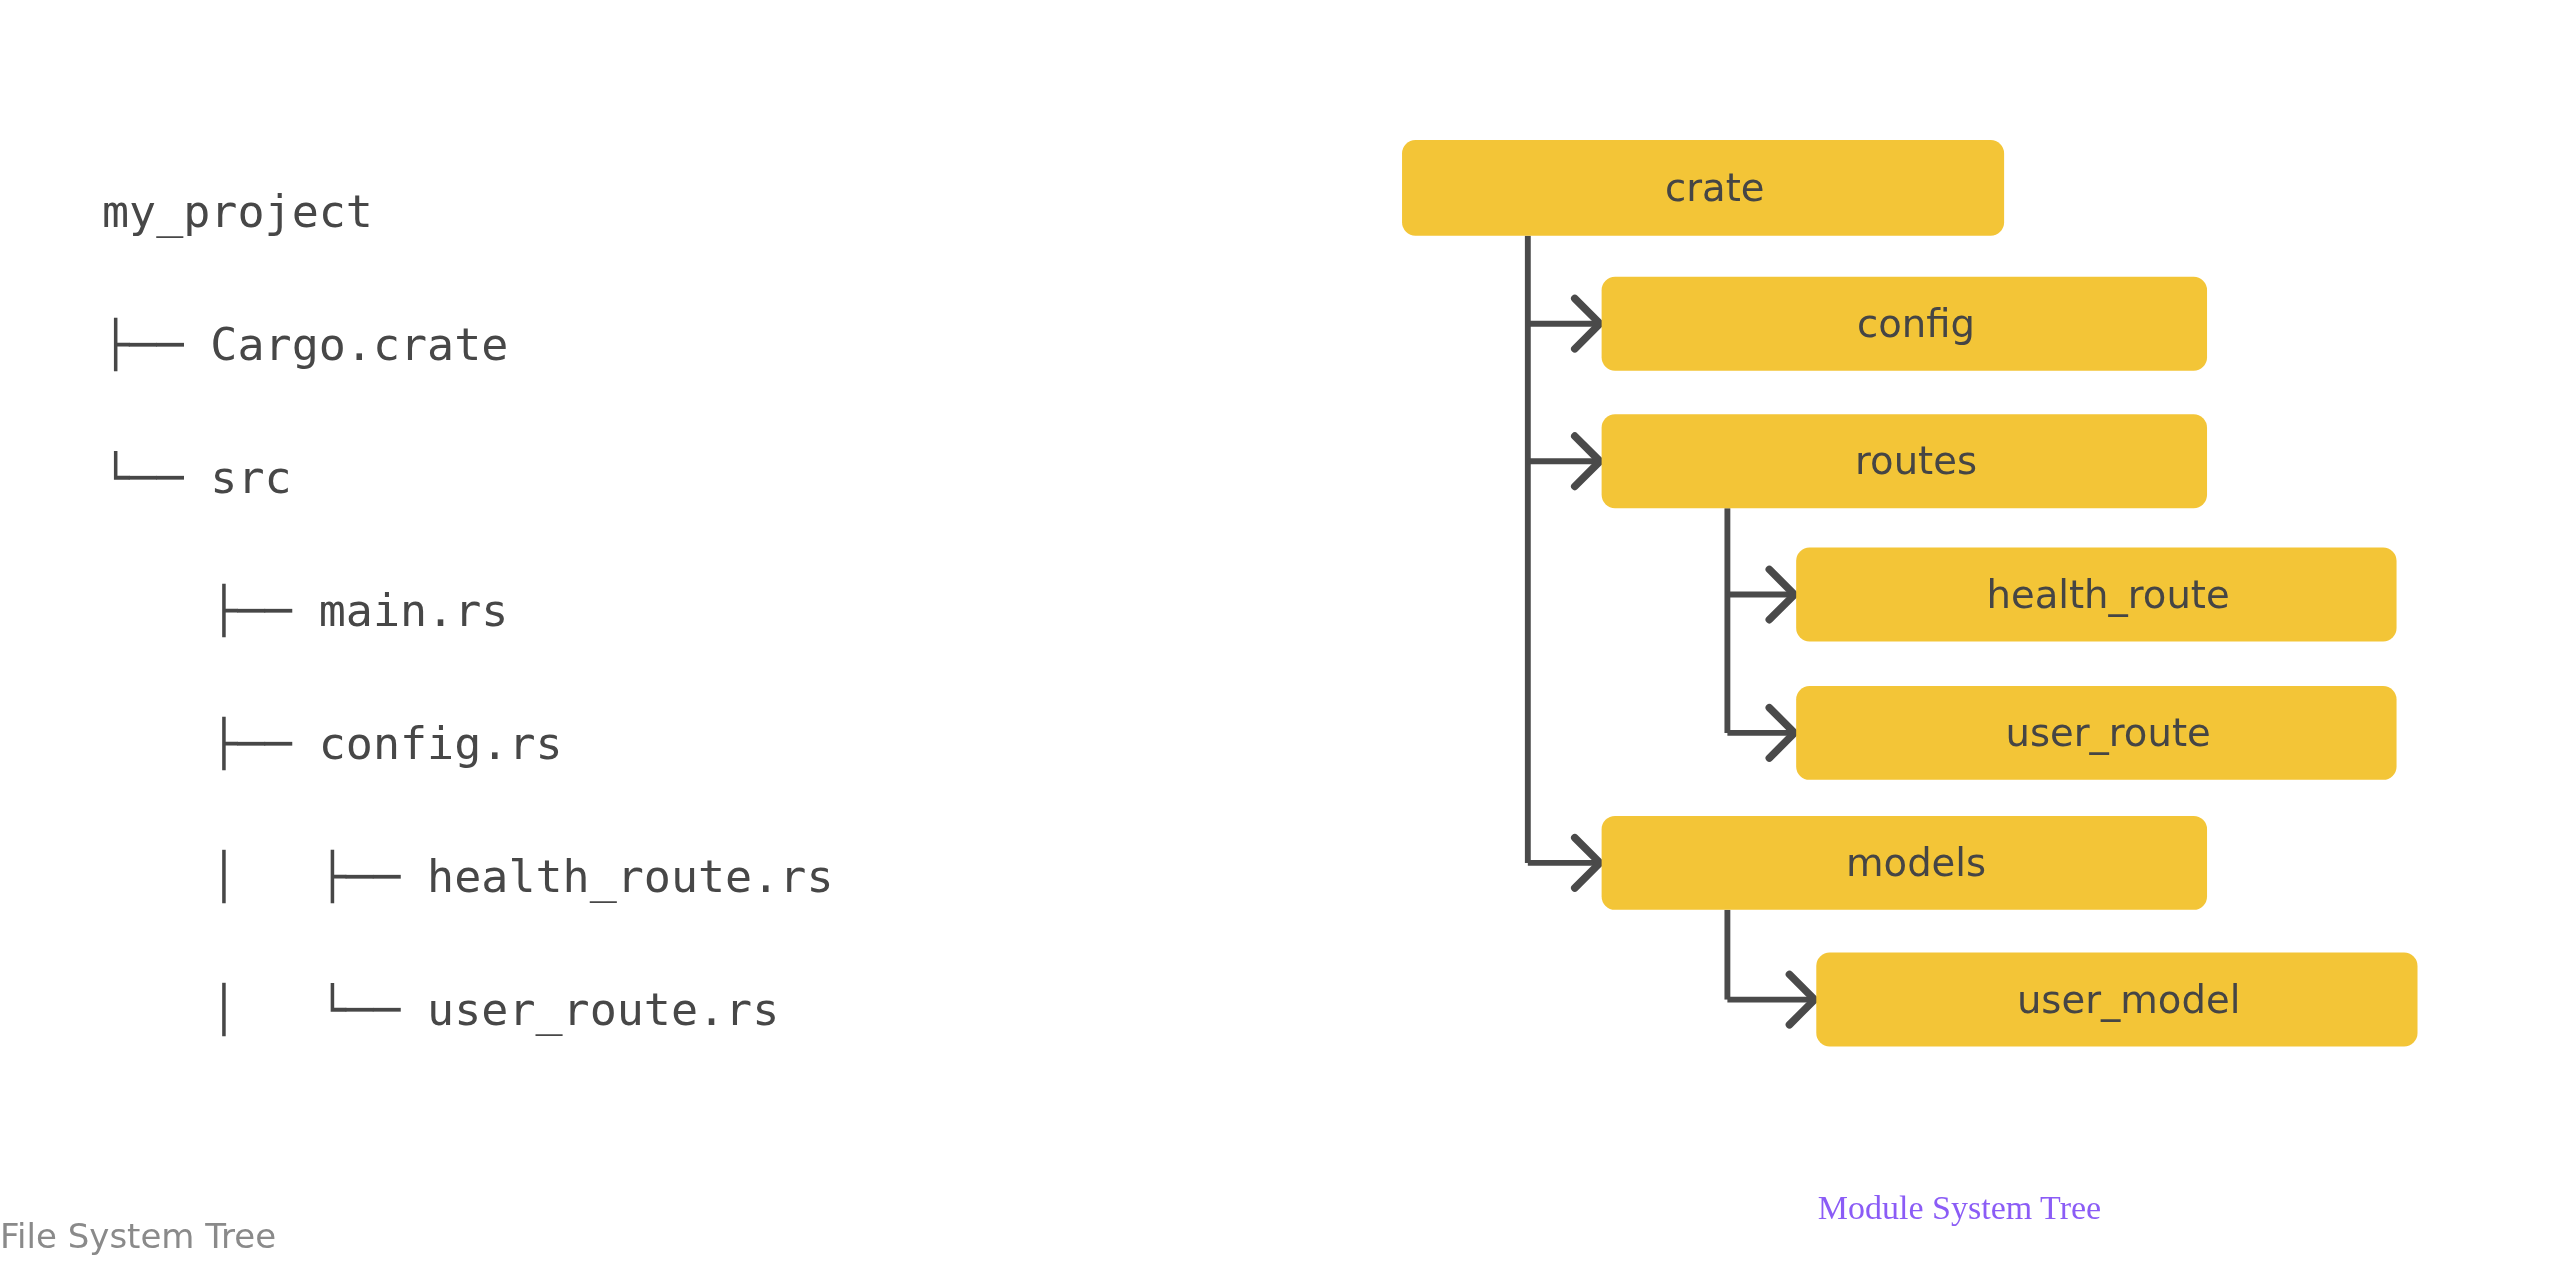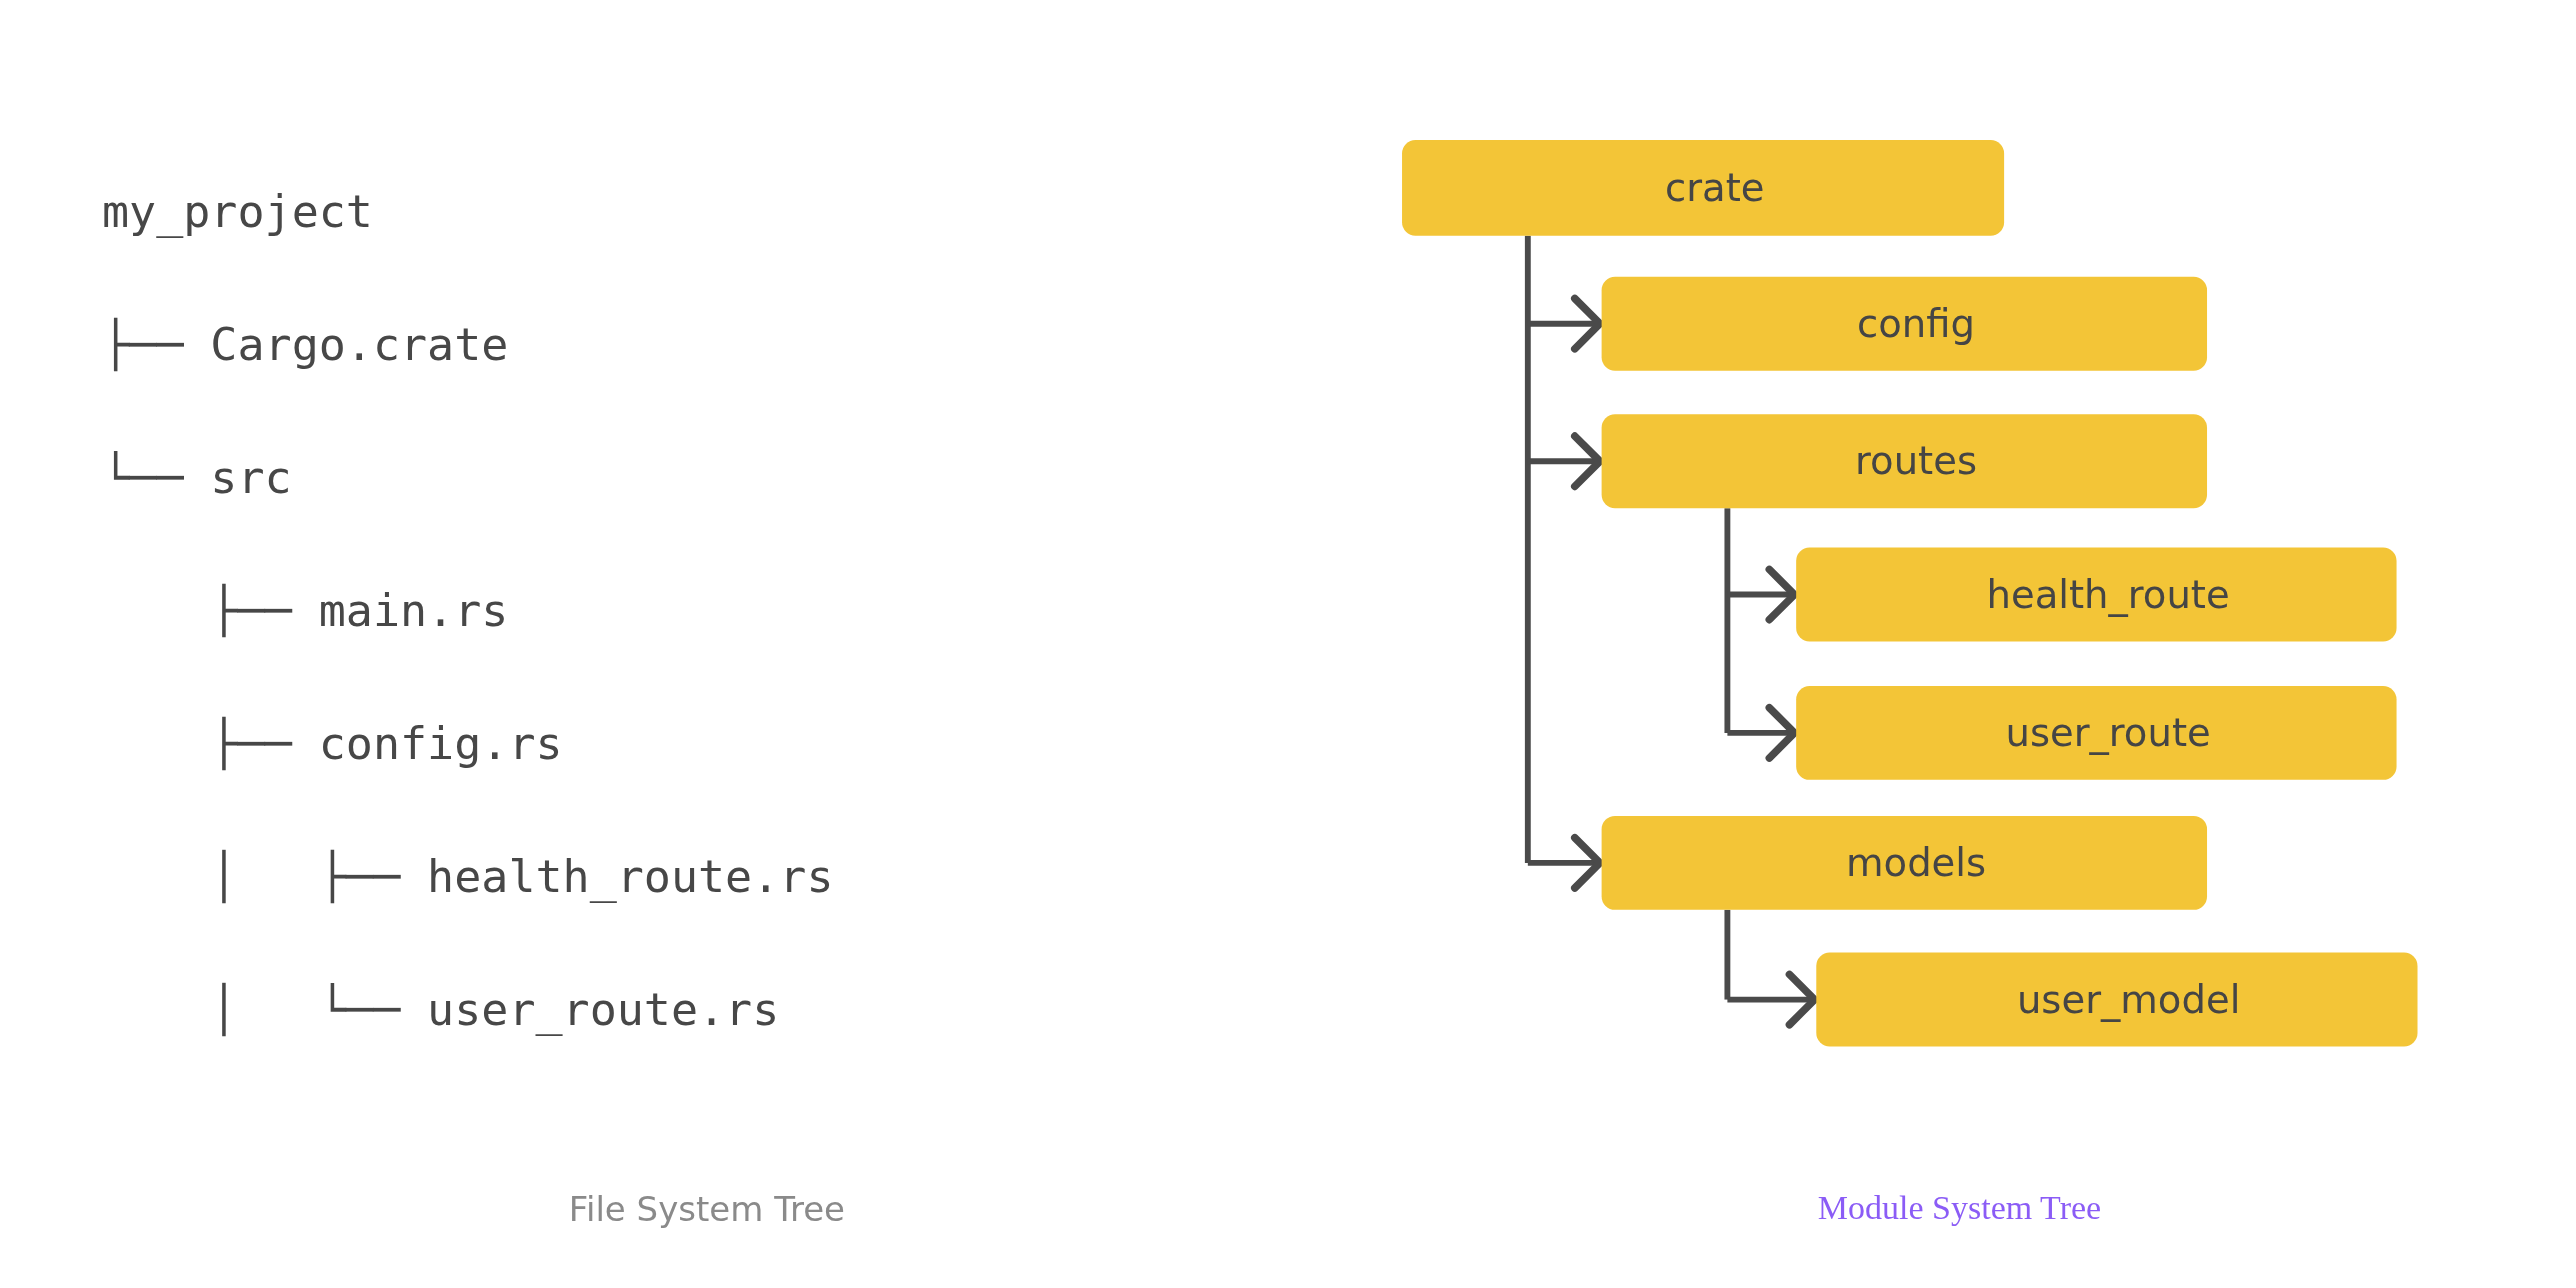--- a/index.html
+++ b/index.html
@@ -35,27 +35,26 @@
     letter-spacing: 0px;
   }
   #fs-tree .fs-line {
     display: block;
     height: 43px;
     white-space: pre;
   }
   #fs-caption {
     position: absolute;
     left: 0px;
-    top: 1189px;
+    top: 1216px;
     width: 839px;
-    text-align: right;
+    text-align: left;
     font-family: "DejaVu Sans", "Liberation Sans", sans-serif;
     font-size: 34px;
     color: #8a8a8a;
-    margin-left: 6px;
   }
 
   
   #mod-panel {
     position: absolute;
     left: 1288px;
     top: 0px;
     width: 1288px;
     height: 1280px;
   }

